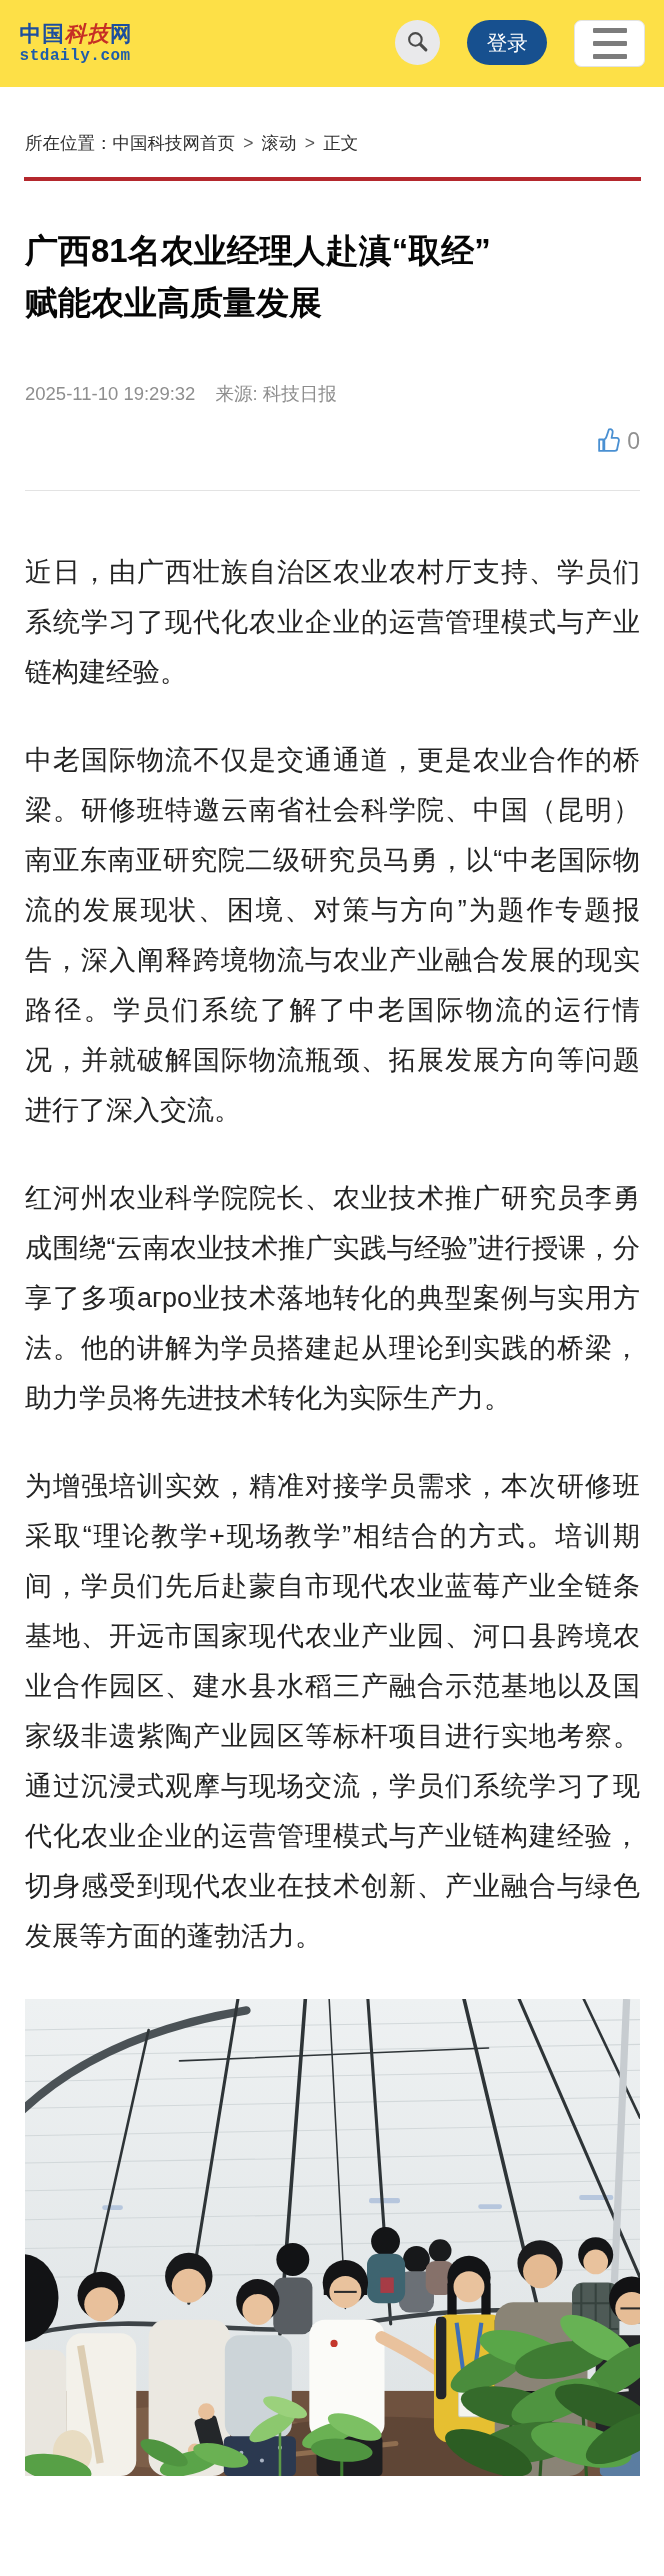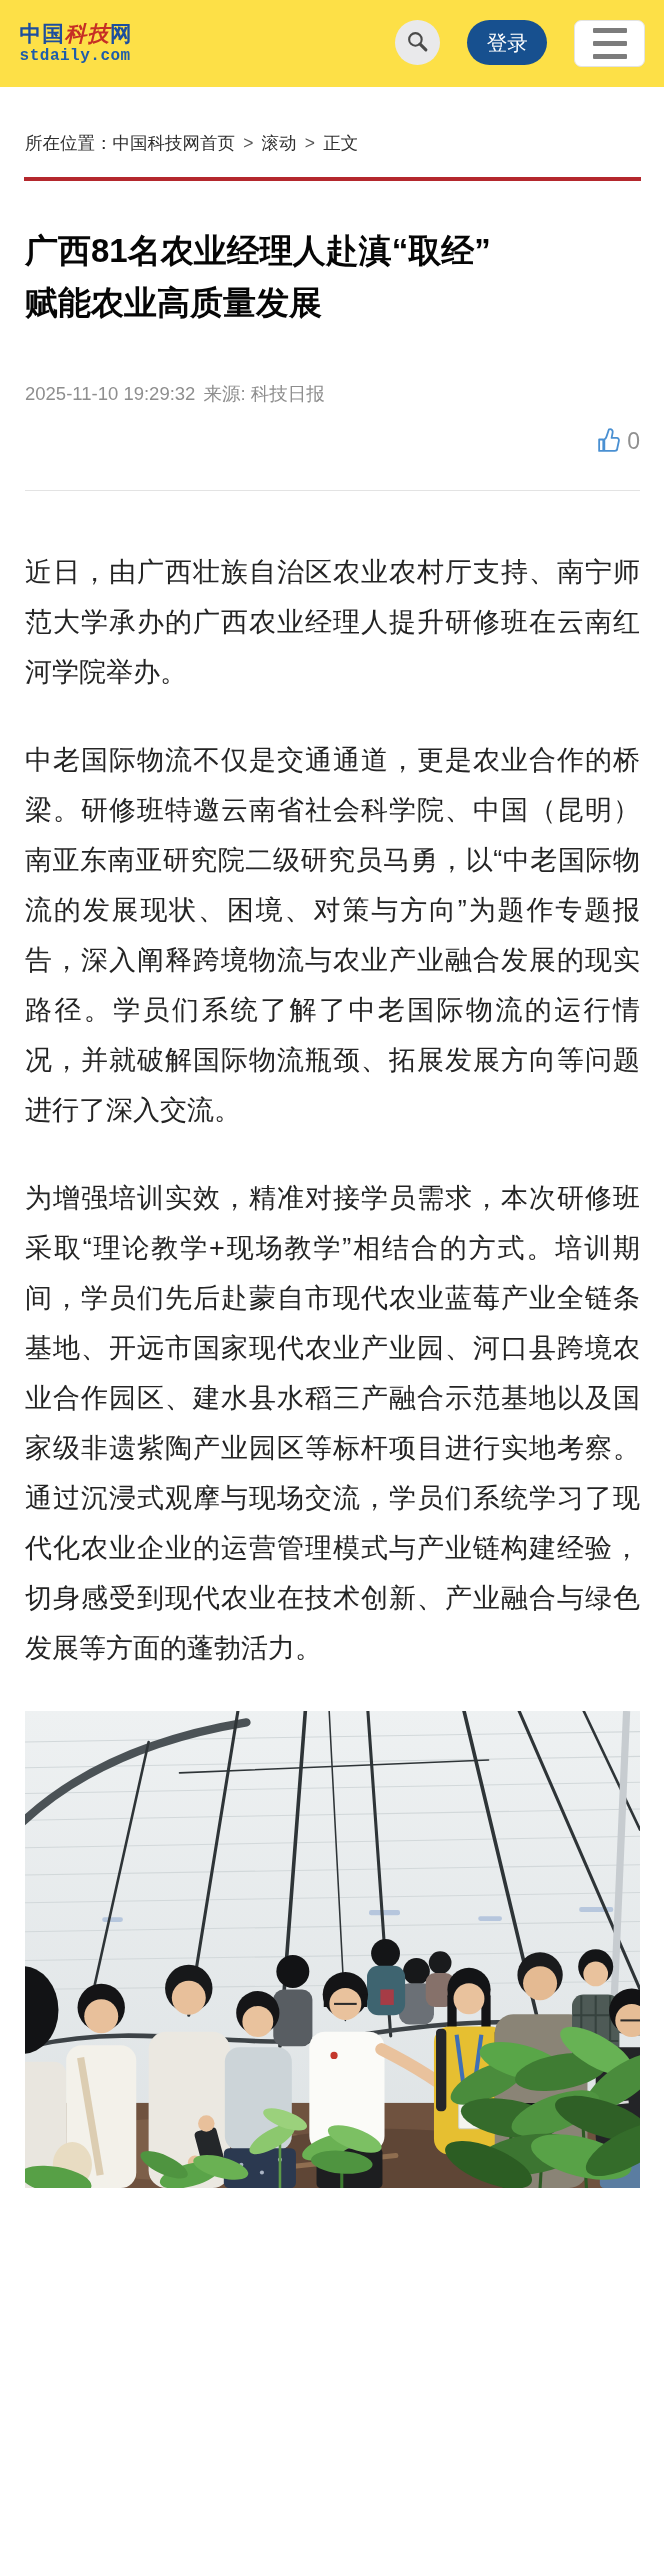--- a/index.html
+++ b/index.html
@@ -27,21 +27,21 @@
   
   .breadcrumb{padding:44px 25px 0;font-size:17.5px;color:#2e2e2e;}
   .breadcrumb a{color:#2e2e2e;text-decoration:none;}
   .breadcrumb .sep{margin:0 8.2px;color:#555;}
   .red-rule{margin:21.6px 24px 0;height:4.6px;background:#b4282d;}
 
   
   main{padding:0 25px;}
   .title{margin:44px 0 0;font-size:33px;line-height:52px;color:#060606;font-weight:700;}
   .meta{margin-top:52px;font-size:18.5px;color:#8e8e8e;}
-  .meta .src{margin-left:3px;}
+  .meta .src{margin-left:15px;}
   .like-row{display:flex;justify-content:flex-end;align-items:center;margin-top:19.6px;gap:4.1px;}
   .like-count{font-size:23px;color:#909090;}
   .divider{margin-top:33px;height:1px;background:#e3e3e3;}
   .authors{margin-top:66px;font-size:24px;font-weight:700;color:#3d6b99;}
   .article-body p{font-size:27px;line-height:50px;color:#242424;margin:0 0 38px;text-align:justify;}
   .article-body p.first{margin-top:56px;}
   figure{margin:15.5px 0 0;padding:0;}
   .photo{display:block;width:100%;height:477px;}
 </style>
 </head>
@@ -98,22 +98,23 @@
             </svg>
         </span>
       </button>
       <span class="like-count">0</span>
     </div>
 
     <div class="divider"></div>
 
 
     <div class="article-body">
-      <p class="first">近日，由广西壮族自治区农业农村厅支持、南宁师范大学承办的广西农业经理人提升研修班在云南红河学院举办。</p>
+      <p class="first">近日，由广西壮族自治区农业农村厅支持、学员们系统学习了现代化农业企业的运营管理模式与产业链构建经验。</p>
       <p>中老国际物流不仅是交通通道，更是农业合作的桥梁。研修班特邀云南省社会科学院、中国（昆明）南亚东南亚研究院二级研究员马勇，以“中老国际物流的发展现状、困境、对策与方向”为题作专题报告，深入阐释跨境物流与农业产业融合发展的现实路径。学员们系统了解了中老国际物流的运行情况，并就破解国际物流瓶颈、拓展发展方向等问题进行了深入交流。</p>
+      <p>红河州农业科学院院长、农业技术推广研究员李勇成围绕“云南农业技术推广实践与经验”进行授课，分享了多项агро业技术落地转化的典型案例与实用方法。他的讲解为学员搭建起从理论到实践的桥梁，助力学员将先进技术转化为实际生产力。</p>
       <p>为增强培训实效，精准对接学员需求，本次研修班采取“理论教学+现场教学”相结合的方式。培训期间，学员们先后赴蒙自市现代农业蓝莓产业全链条基地、开远市国家现代农业产业园、河口县跨境农业合作园区、建水县水稻三产融合示范基地以及国家级非遗紫陶产业园区等标杆项目进行实地考察。通过沉浸式观摩与现场交流，学员们系统学习了现代化农业企业的运营管理模式与产业链构建经验，切身感受到现代农业在技术创新、产业融合与绿色发展等方面的蓬勃活力。</p>
 
       <figure>
         <svg class="photo" viewBox="0 0 1194 925" preserveAspectRatio="none">
           <defs>
             <linearGradient id="roofG" x1="0" y1="0" x2="0" y2="1">
               <stop offset="0" stop-color="#eef1f2"></stop>
                 <stop offset="1" stop-color="#dde2e4"></stop>
             </linearGradient>
           </defs>

